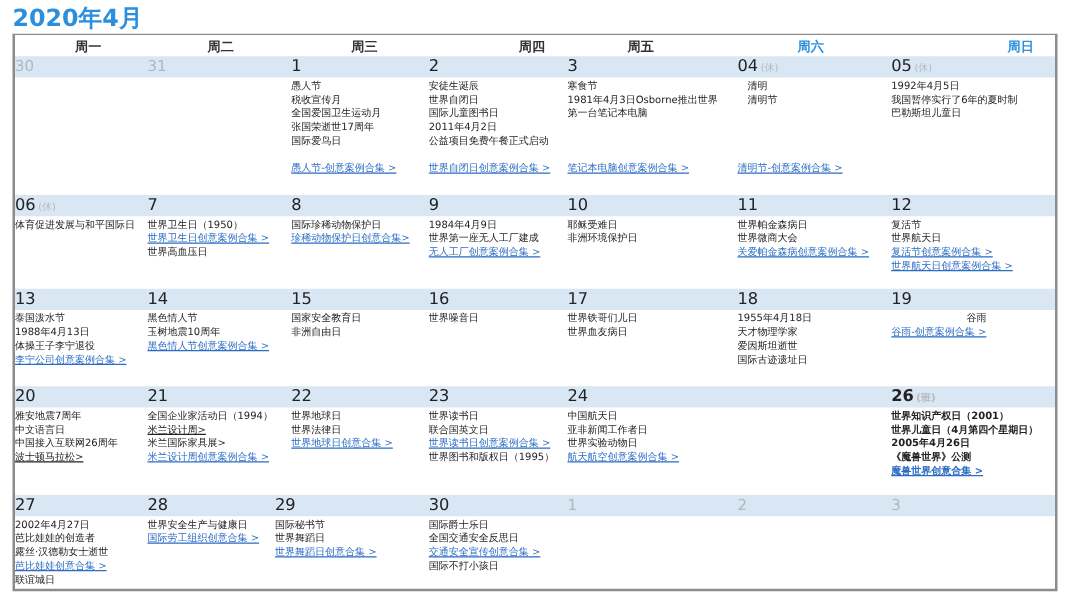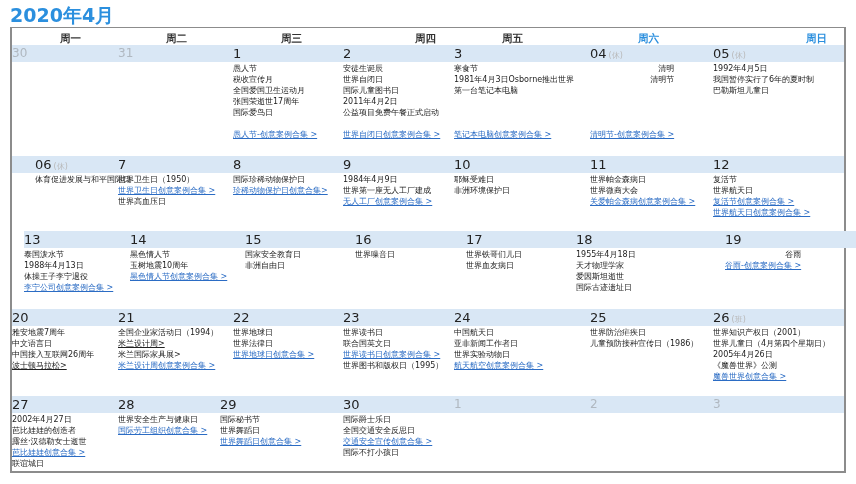--- a/index.html
+++ b/index.html
@@ -74,21 +74,21 @@
         <div class="lines">
           <div>寒食节</div>
           <div>1981年4月3日Osborne推出世界</div>
           <div>第一台笔记本电脑</div>
           <div class="gap"></div>
           <div class="gap"></div>
           <div class="gap"></div>
           <div class="lk">笔记本电脑创意案例合集 &gt;</div>
         </div>
       </div>
-      <div class="cell" style="left: 578px; top: 0px; width: 123px; height: 111px; text-align: right;">
+      <div class="cell" style="left: 578px; top: 0px; width: 123px; height: 111px;">
         <div class="num"><span>04</span><span class="tag">(休)</span></div>
         <div class="lines">
           <div class="indent">清明</div>
           <div class="indent">清明节</div>
           <div class="gap"></div>
           <div class="gap"></div>
           <div class="gap"></div>
           <div class="gap"></div>
           <div class="lk">清明节-创意案例合集 &gt;</div>
         </div>
@@ -97,21 +97,21 @@
         <div class="num"><span>05</span><span class="tag">(休)</span></div>
         <div class="lines">
           <div>1992年4月5日</div>
           <div>我国暂停实行了6年的夏时制</div>
           <div>巴勒斯坦儿童日</div>
         </div>
       </div>
     </div>
     <div class="row" style="top: 128px; height: 75px;">
       <div class="bar"></div>
-      <div class="cell" style="left: 0px; top: 0px; width: 106px; height: 75px; padding-left: 23px;">
+      <div class="cell" style="left: 0px; top: 0px; width: 106px; height: 75px;">
         <div class="num"><span>06</span><span class="tag">(休)</span></div>
         <div class="lines">
           <div>体育促进发展与和平国际日</div>
         </div>
       </div>
       <div class="cell" style="left: 106px; top: 0px; width: 115px; height: 75px;">
         <div class="num"><span>7</span></div>
         <div class="lines">
           <div>世界卫生日（1950）</div>
           <div class="lk">世界卫生日创意案例合集 &gt;</div>
@@ -151,21 +151,21 @@
       <div class="cell" style="left: 701px; top: 0px; width: 131px; height: 75px;">
         <div class="num"><span>12</span></div>
         <div class="lines">
           <div>复活节</div>
           <div>世界航天日</div>
           <div class="lk">复活节创意案例合集 &gt;</div>
           <div class="lk">世界航天日创意案例合集 &gt;</div>
         </div>
       </div>
     </div>
-    <div class="row" style="top: 203px; height: 78px; margin-left: 12px;">
+    <div class="row" style="top: 203px; height: 78px;">
       <div class="bar"></div>
       <div class="cell" style="left: 0px; top: 0px; width: 106px; height: 78px;">
         <div class="num"><span>13</span></div>
         <div class="lines">
           <div>泰国泼水节</div>
           <div>1988年4月13日</div>
           <div>体操王子李宁退役</div>
           <div class="lk">李宁公司创意案例合集 &gt;</div>
         </div>
       </div>
@@ -190,21 +190,21 @@
           <div>世界噪音日</div>
         </div>
       </div>
       <div class="cell" style="left: 442px; top: 0px; width: 136px; height: 78px;">
         <div class="num"><span>17</span></div>
         <div class="lines">
           <div>世界铁哥们儿日</div>
           <div>世界血友病日</div>
         </div>
       </div>
-      <div class="cell" style="left: 552px; top: 0px; width: 123px; height: 78px;">
+      <div class="cell" style="left: 578px; top: 0px; width: 123px; height: 78px;">
         <div class="num"><span>18</span></div>
         <div class="lines">
           <div>1955年4月18日</div>
           <div>天才物理学家</div>
           <div>爱因斯坦逝世</div>
           <div>国际古迹遗址日</div>
         </div>
       </div>
       <div class="cell" style="left: 701px; top: 0px; width: 131px; height: 78px; text-align: right;">
         <div class="num"><span>19</span></div>
@@ -253,28 +253,21 @@
       </div>
       <div class="cell" style="left: 442px; top: 0px; width: 136px; height: 87px;">
         <div class="num"><span>24</span></div>
         <div class="lines">
           <div>中国航天日</div>
           <div>亚非新闻工作者日</div>
           <div>世界实验动物日</div>
           <div class="lk">航天航空创意案例合集 &gt;</div>
         </div>
       </div>
-      <div class="cell" style="left: 578px; top: 0px; width: 123px; height: 87px;">
-        <div class="num"><span>25</span></div>
-        <div class="lines">
-          <div>世界防治疟疾日</div>
-          <div>儿童预防接种宣传日（1986）</div>
-        </div>
-      </div>
-      <div class="cell" style="left: 701px; top: 0px; width: 131px; height: 87px;">
+      <div class="cell" style="left: 701px; top: 0px; width: 131px; height: 87px; font-weight: bold;">
         <div class="num"><span>26</span><span class="tag">(班)</span></div>
         <div class="lines">
           <div>世界知识产权日（2001）</div>
           <div>世界儿童日（4月第四个星期日）</div>
           <div>2005年4月26日</div>
           <div>《魔兽世界》公测</div>
           <div class="lk">魔兽世界创意合集 &gt;</div>
         </div>
       </div>
     </div>

